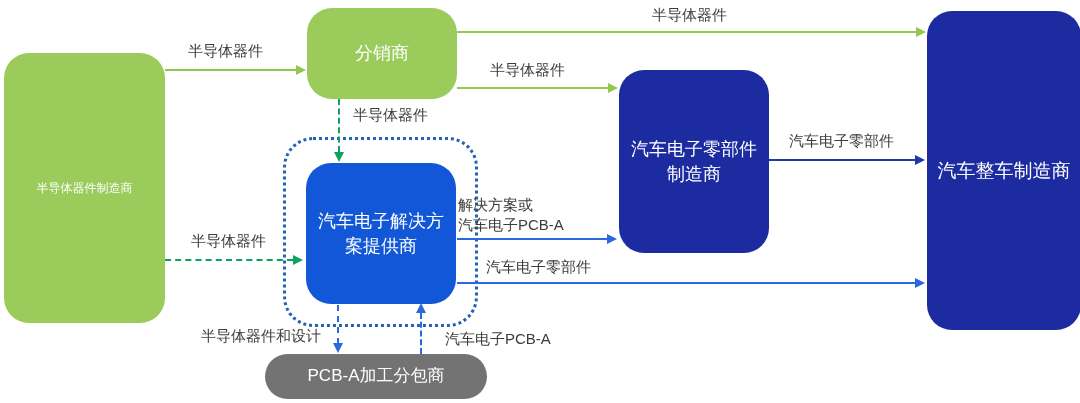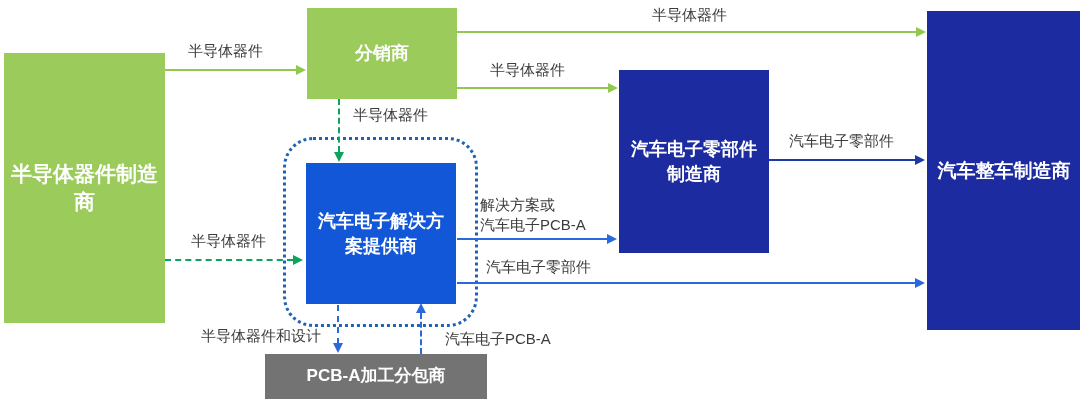--- a/index.html
+++ b/index.html
@@ -2,21 +2,21 @@
 <html><head>
 <meta charset="utf-8">
 <style>
   html,body{margin:0;padding:0;background:#fff;}
   #stage{
     position:relative;width:1080px;height:403px;background:#ffffff;overflow:hidden;
     font-family:"Liberation Sans","DejaVu Sans",sans-serif;
   }
   .box{
     position:absolute;display:flex;align-items:center;justify-content:center;
-    color:#ffffff;font-weight:bold;text-align:center;white-space:pre-line;line-height:1.35;
+    color:#ffffff;font-weight:normal;text-align:center;white-space:pre-line;line-height:1.35;border-radius:25px;
   }
   .green{background:#9ACB5B;}
   .brightblue{background:#1157D8;text-align:center;}
   .navy{background:#1C2BA0;}
   .orange{background:#737373;}
   .dotted-outline{
     position:absolute;border:3px dotted #2063B5;border-radius:30px;background:transparent;
   }
   .lbl{
     position:absolute;font-size:15px;color:#3C3C3C;white-space:pre-line;line-height:1.3;
@@ -39,21 +39,21 @@
   .a-blue-r{border-left-color:#2A68DD;}
   .a-blue-d{border-top-color:#2A68DD;}
   .a-blue-u{border-bottom-color:#2A68DD;}
   .a-navy-r{border-left-color:#1C3AA5;}
 </style>
 </head>
 <body>
 
 <div id="stage">
 
-  <div class="box green" style="left:4px;top:53px;width:161px;height:270px;font-size:21px;">半导体器件制造商</div>
+  <div class="box green" style="left:4px;top:53px;width:161px;height:270px;font-size:12px;">半导体器件制造商</div>
 
   <div class="box green" style="left:307px;top:8px;width:150px;height:91px;font-size:18px;">分销商</div>
 
   <div class="dotted-outline" style="left:283px;top:137px;width:189px;height:184px;"></div>
 
   <div class="box brightblue" style="left:306px;top:163px;width:150px;height:141px;font-size:18px;">汽车电子解决方
 案提供商</div>
 
   <div class="box navy" style="left:619px;top:70px;width:150px;height:183px;font-size:18px;">汽车电子零部件
 制造商</div>
@@ -88,21 +88,21 @@
 
   <div>
     <div class="line-h dash-h c-emerald" style="left:165px;top:259px;width:128px;"></div>
     <div class="arr arr-r a-emerald-r" style="left:293px;top:255px;"></div>
     <div class="lbl" style="left:191px;top:231px;">半导体器件</div>
   </div>
 
   <div>
     <div class="line-h c-blue" style="left:457px;top:238px;width:151px;"></div>
     <div class="arr arr-r a-blue-r" style="left:607px;top:234px;"></div>
-    <div class="lbl" style="left:480px;top:195px;">解决方案或
+    <div class="lbl" style="left:458px;top:195px;">解决方案或
 汽车电子PCB-A</div>
   </div>
 
   <div>
     <div class="line-h c-blue" style="left:457px;top:282px;width:459px;"></div>
     <div class="arr arr-r a-blue-r" style="left:915px;top:278px;"></div>
     <div class="lbl" style="left:486px;top:257px;">汽车电子零部件</div>
   </div>
 
   <div>

